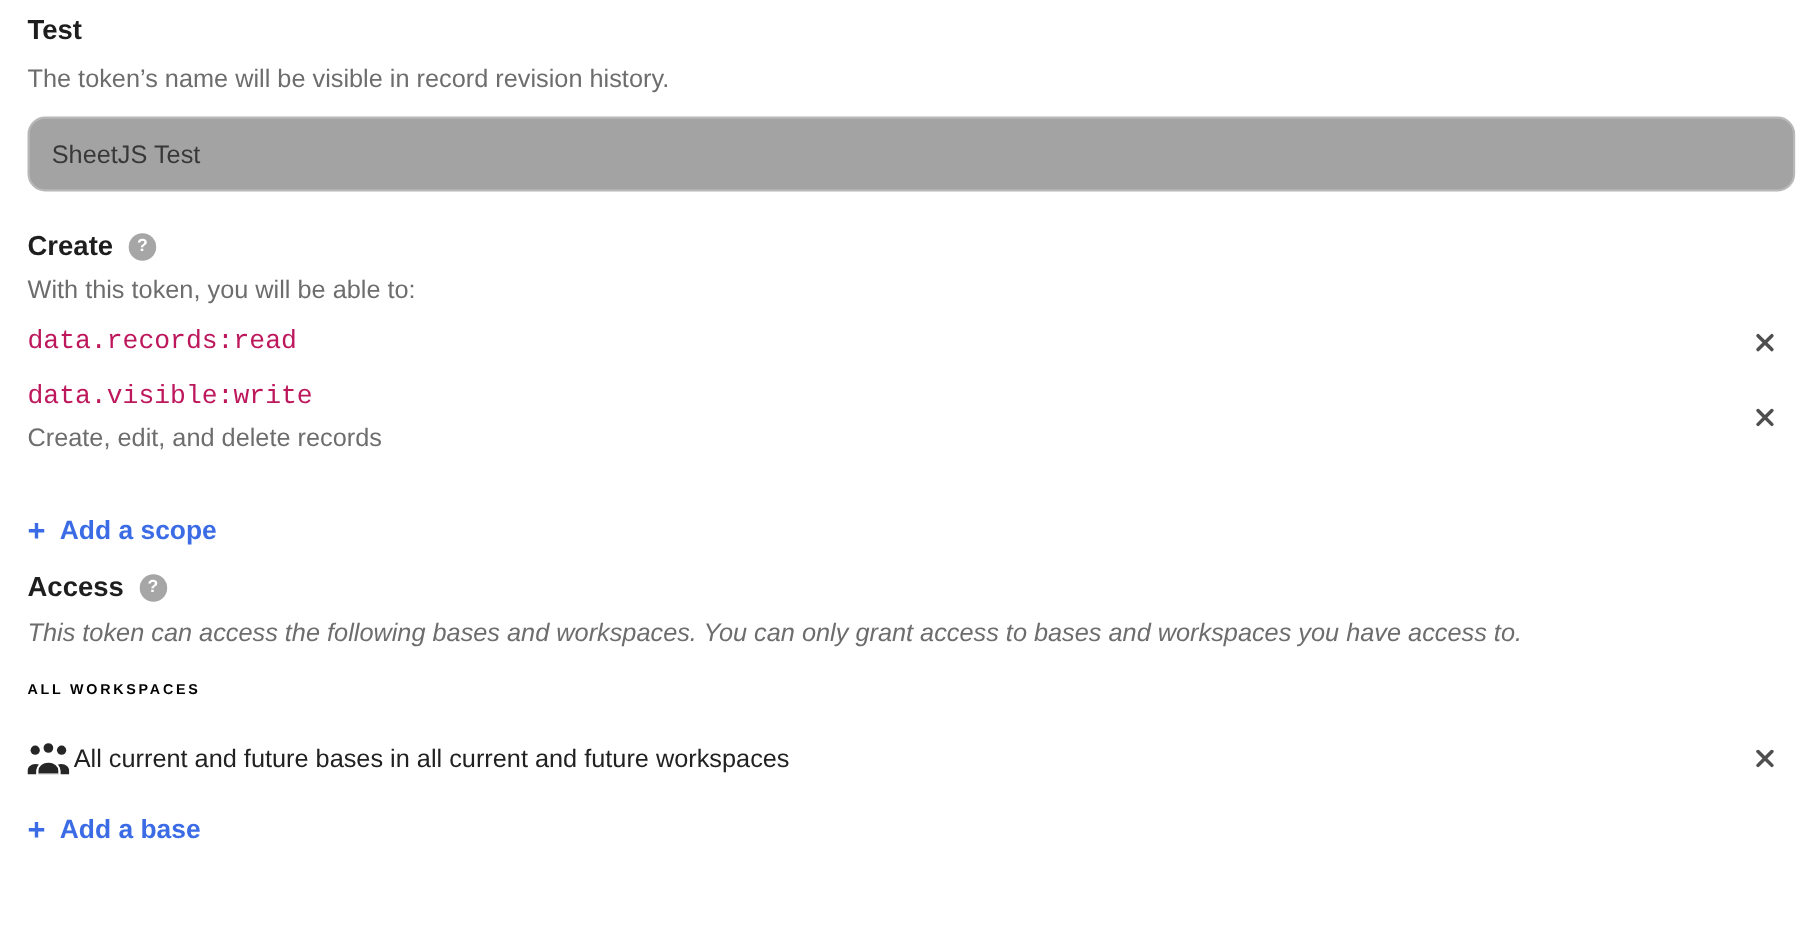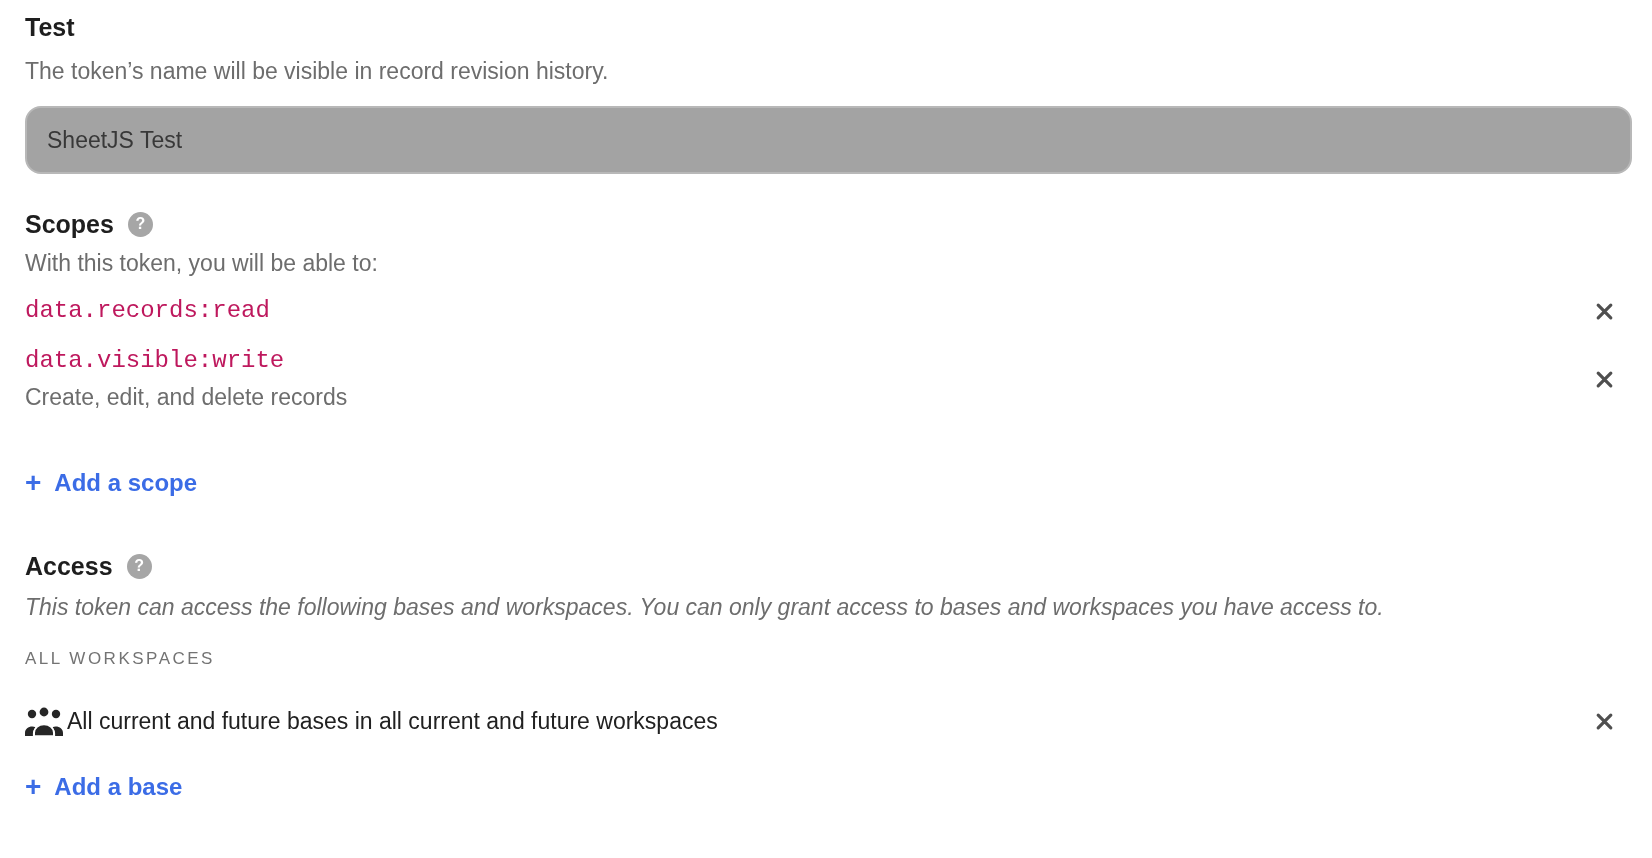--- a/index.html
+++ b/index.html
@@ -101,28 +101,28 @@
     color: #3b6ce6;
     font-family: "Liberation Sans", sans-serif;
     padding: 0;
   }
   .add-link .plus { font-size: 28px; font-weight: 700; line-height: 30px; }
   .add-link .add-label { font-size: 24px; font-weight: 600; line-height: 30px; }
   .add-scope { margin-top: 56px; }
   .add-base { margin-top: 36px; }
 
   
-  .access-header { margin-top: 52px; }
+  .access-header { margin-top: 20px; }
   .access-desc { margin-top: 10px; white-space: nowrap; font-style: italic; }
   .group-label {
     margin-top: 26px;
-    font-size: 17px;
-    font-weight: 400;
+    font-size: 13px;
+    font-weight: 700;
     letter-spacing: 2.5px;
-    color: #737373;
+    color: #000000;
     line-height: 22px;
   }
   .workspace-row { margin-top: 36px; }
   .workspace-left {
     display: flex;
     align-items: center;
     gap: 4px;
   }
   .workspace-label {
     font-size: 23px;
@@ -136,21 +136,21 @@
 
 <div class="page">
 
   
   <div class="name-label">Test</div>
   <div class="desc name-desc">The token’s name will be visible in record revision history.</div>
   <input class="name-input" type="text" value="SheetJS Test" style="">
 
   
   <div class="section-heading scopes-header">
-    <span>Scopes</span>
+    <span>Create</span>
     <span class="help-circle">?</span>
   </div>
   <div class="desc scopes-desc">With this token, you will be able to:</div>
 
   <div class="item-row scope-row">
     <div>
       <div class="scope-name">data.records:read</div>
     </div>
     <button class="remove-btn">
       <svg class="close-svg" width="19" height="19" viewBox="0 0 19 19" aria-hidden="true">

